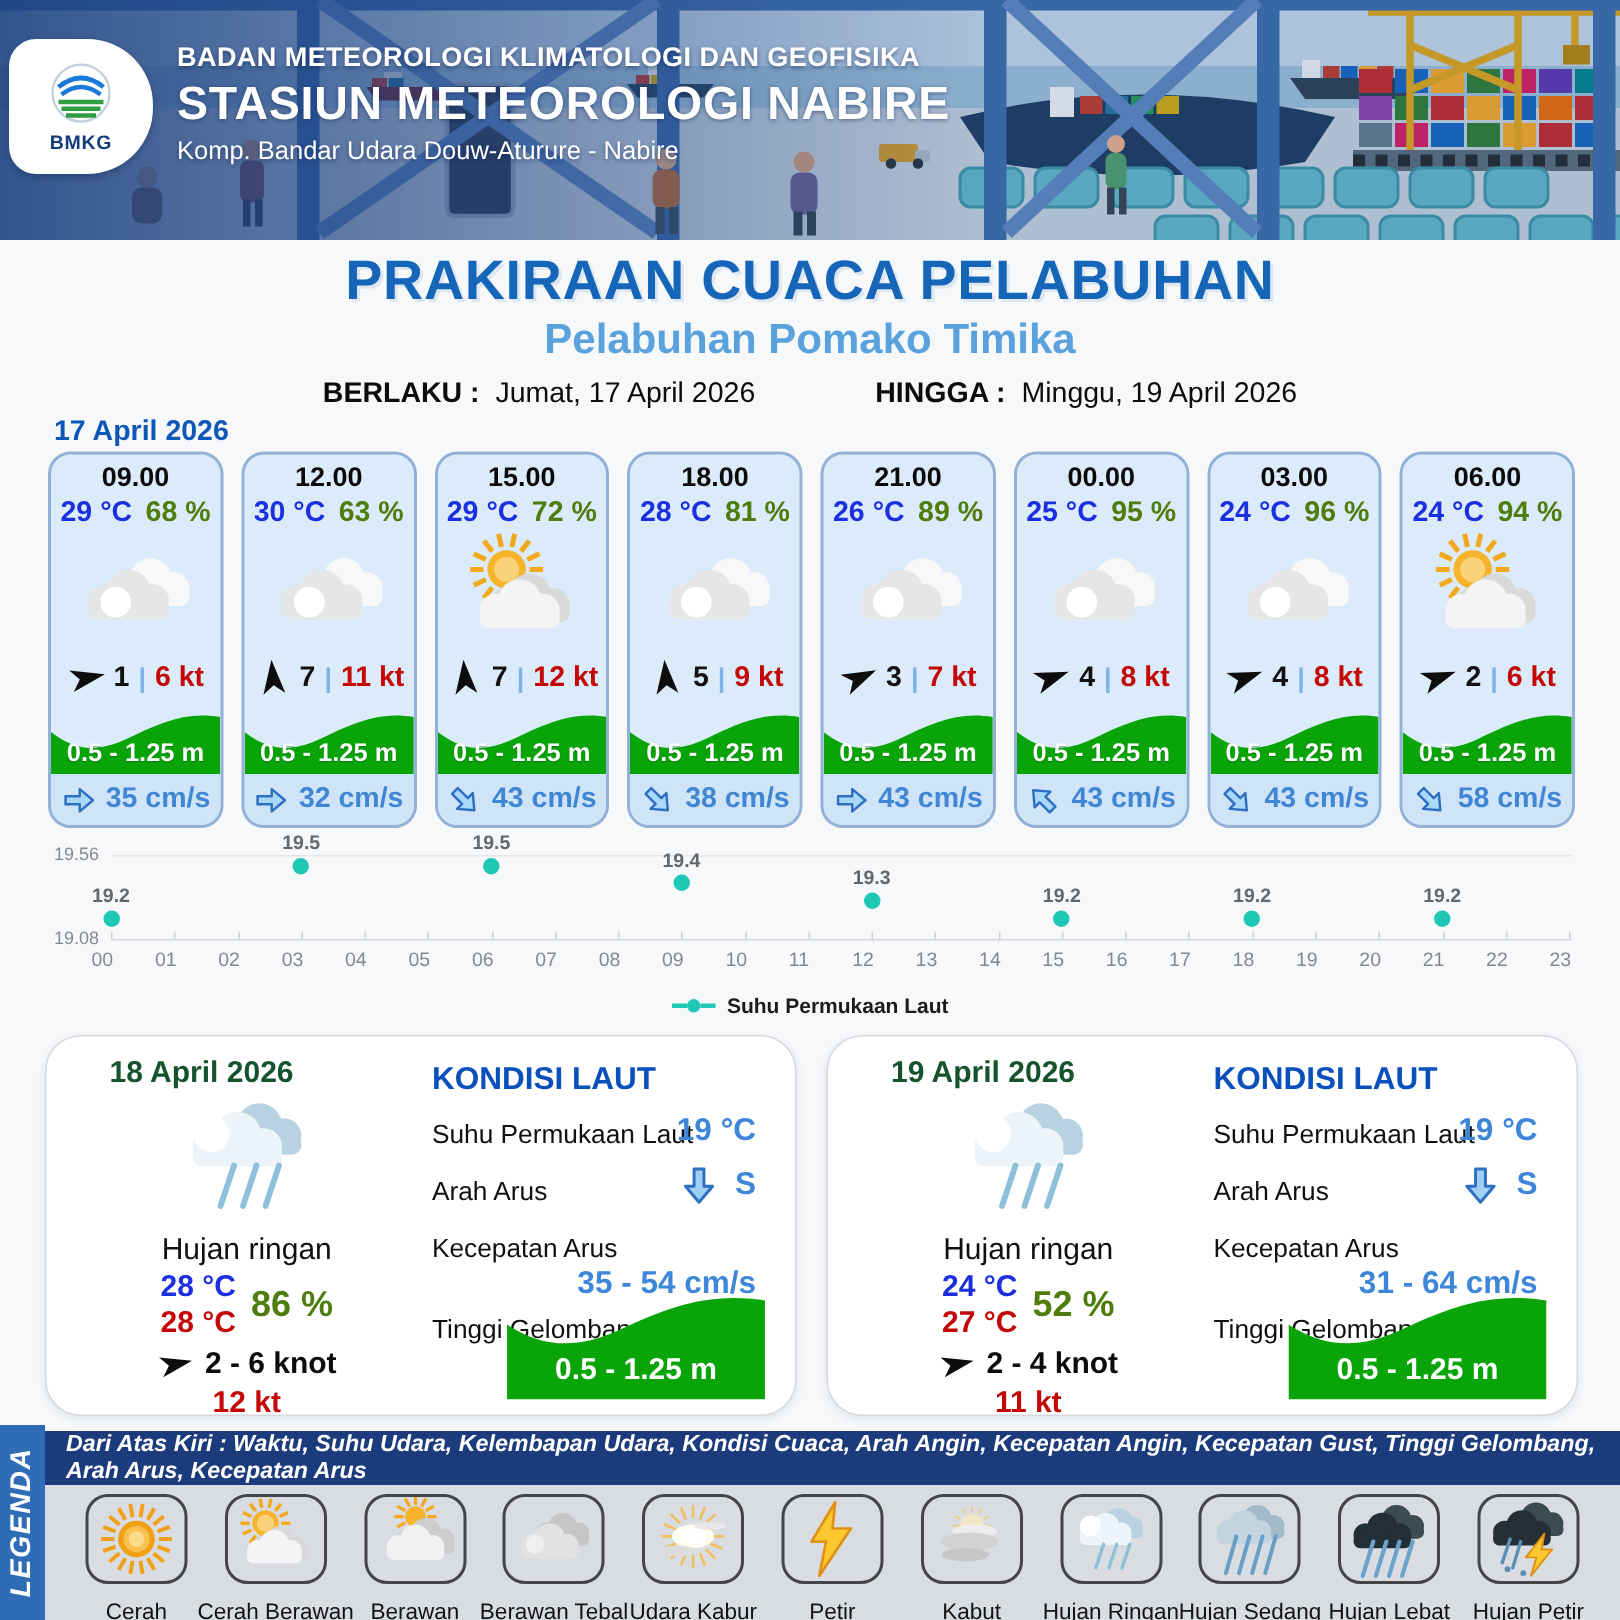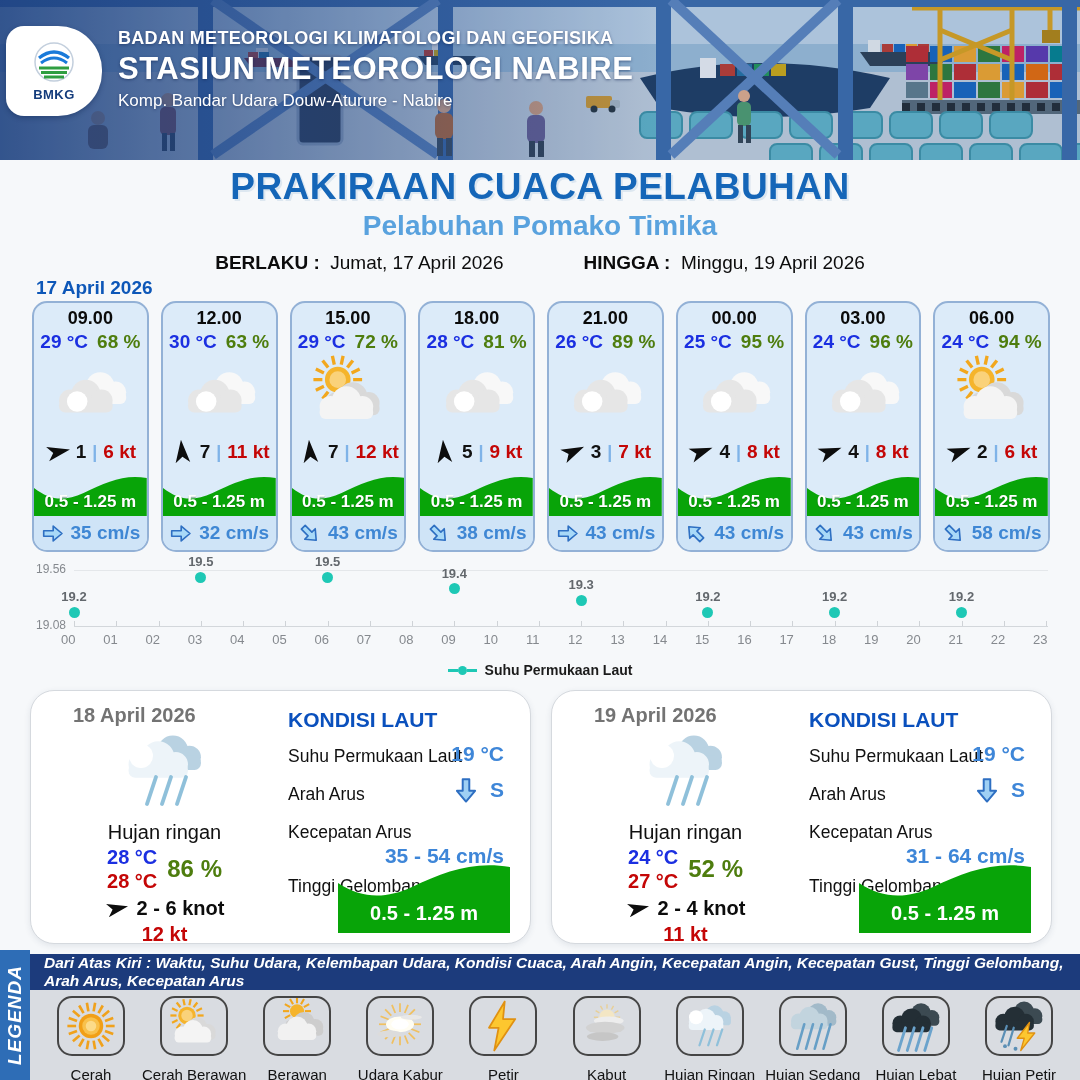--- a/index.html
+++ b/index.html
@@ -62,21 +62,21 @@
   .cl-marker{display:inline-flex;align-items:center}
   .cl-line{width:10px;height:3px}
   .cl-dot{width:9px;height:9px;border-radius:50%}
   .cl-text{font-size:14px;font-weight:700;color:#1b1b1b}
 
   
   .days{position:absolute;top:690px;left:30px;right:28px;height:254px;display:flex;gap:20px}
   .dcard{flex:1;background:#fff;border:1px solid #d5d9de;border-radius:24px;
     box-shadow:0 2px 6px rgba(40,60,90,.10);display:flex;padding:13px 20px 8px 16px}
   .dleft{width:235px;display:flex;flex-direction:column;align-items:center}
-  .ddate{align-self:flex-start;margin-left:26px;font-size:20px;font-weight:800;color:#737373}
+  .ddate{align-self:flex-start;margin-left:26px;font-size:20px;font-weight:800;color:#14532d}
   .dicon{margin-top:-4px}
   .dcond{font-size:20px;color:#101010;margin-top:-2px}
   .dtemps{display:flex;align-items:center;gap:10px;margin-top:1px}
   .dtcol{display:flex;flex-direction:column;line-height:1.2;font-size:20px;font-weight:800}
   .dtmin{color:#1b2fe1}.dtmax{color:#c40606}
   .dhum{font-size:24px;font-weight:800;color:#4e7d0e}
   .dwind{display:flex;align-items:center;gap:8px;margin-top:4px;font-size:20px;font-weight:700;color:#0c0c0c}
   .dgust{font-size:20px;font-weight:800;color:#c40606;margin-top:3px}
   .dright{flex:1;position:relative;padding-left:10px}
   .kheading{position:absolute;top:4px;left:6px;font-size:21px;font-weight:800;color:#0a50bd}
@@ -1009,20 +1009,40 @@
                 <circle cx="38" cy="15" r="9" fill="#f1f1f1"></circle>
                 <rect x="3" y="14" width="44" height="11" rx="5" fill="#f1f1f1"></rect>
               </g>
             </svg>
           </div>
     <div class="llabel">Berawan</div>
   </div>
   <div class="litem">
     <div class="lbox">
             <svg width="56" height="56" viewBox="0 0 64 64">
+              <g transform="translate(16,14) scale(0.92)">
+                <circle cx="12" cy="15" r="9" fill="#c6c6c6"></circle>
+                <circle cx="25" cy="10" r="12" fill="#c6c6c6"></circle>
+                <circle cx="38" cy="15" r="9" fill="#c6c6c6"></circle>
+                <rect x="3" y="14" width="44" height="11" rx="5" fill="#c6c6c6"></rect>
+              </g>
+              <g transform="translate(4,22) scale(1)">
+                <circle cx="12" cy="15" r="9" fill="#e2e2e2"></circle>
+                <circle cx="25" cy="10" r="12" fill="#e2e2e2"></circle>
+                <circle cx="38" cy="15" r="9" fill="#e2e2e2"></circle>
+                <rect x="3" y="14" width="44" height="11" rx="5" fill="#e2e2e2"></rect>
+              </g>
+              <circle cx="18" cy="36" r="7" fill="#efefef"></circle>
+            </svg>
+          </div>
+    <div class="llabel">Berawan Tebal</div>
+  </div>
+  <div class="litem">
+    <div class="lbox">
+            <svg width="56" height="56" viewBox="0 0 64 64">
               <line x1="46.0" y1="30.0" x2="56.0" y2="30.0" stroke="#f0c060" stroke-width="2"></line>
               <line x1="44.9" y1="35.4" x2="54.2" y2="39.2" stroke="#f0c060" stroke-width="2"></line>
               <line x1="41.9" y1="39.9" x2="49.0" y2="47.0" stroke="#f0c060" stroke-width="2"></line>
               <line x1="37.4" y1="42.9" x2="41.2" y2="52.2" stroke="#f0c060" stroke-width="2"></line>
               <line x1="32.0" y1="44.0" x2="32.0" y2="54.0" stroke="#f0c060" stroke-width="2"></line>
               <line x1="26.6" y1="42.9" x2="22.8" y2="52.2" stroke="#f0c060" stroke-width="2"></line>
               <line x1="22.1" y1="39.9" x2="15.0" y2="47.0" stroke="#f0c060" stroke-width="2"></line>
               <line x1="19.1" y1="35.4" x2="9.8" y2="39.2" stroke="#f0c060" stroke-width="2"></line>
               <line x1="18.0" y1="30.0" x2="8.0" y2="30.0" stroke="#f0c060" stroke-width="2"></line>
               <line x1="19.1" y1="24.6" x2="9.8" y2="20.8" stroke="#f0c060" stroke-width="2"></line>

